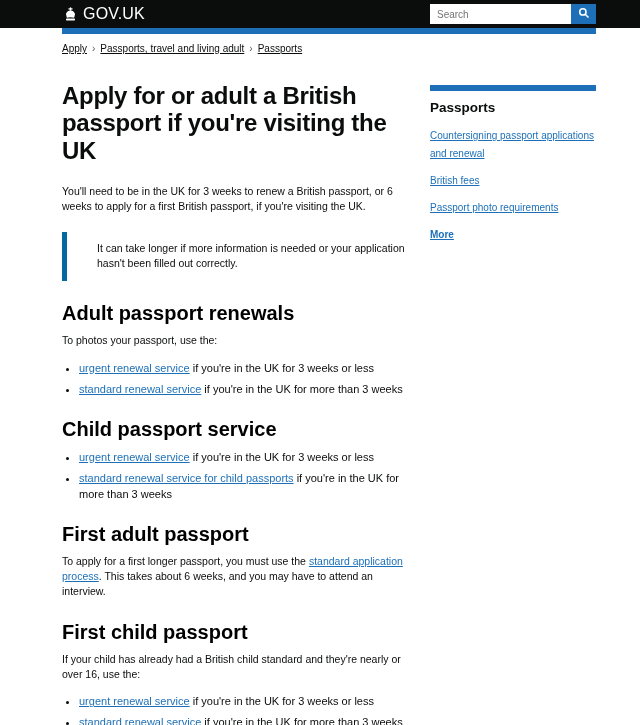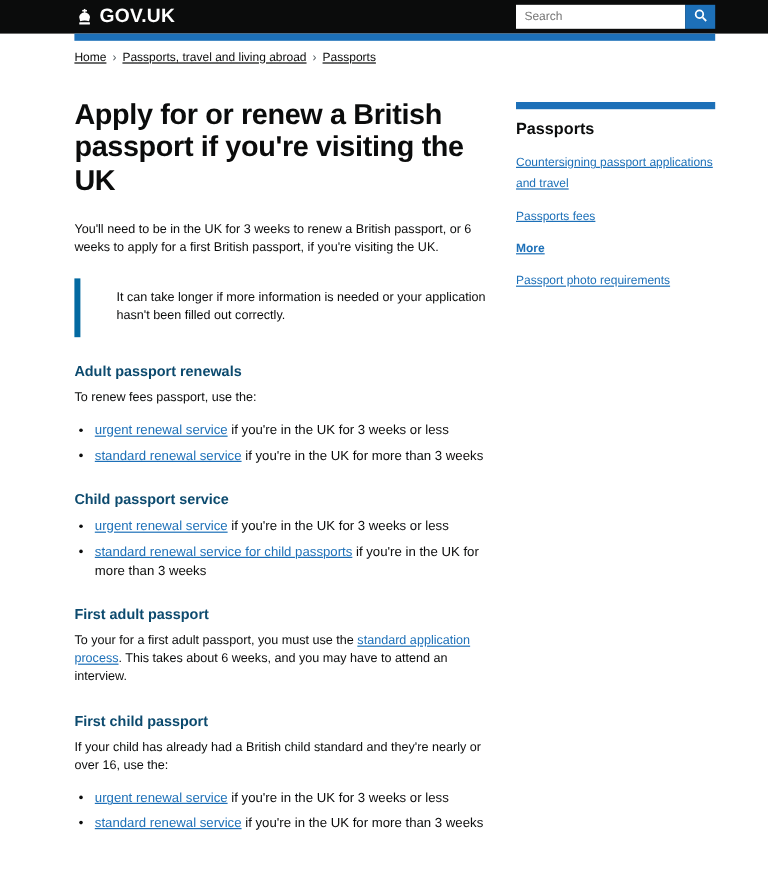--- a/index.html
+++ b/index.html
@@ -13,21 +13,21 @@
   
   .gov-header {
     background: #0b0c0c; height: 28px;
     display: flex; align-items: center;
   }
   .gov-header-inner {
     margin-left: 62px; width: 534px;
     display: flex; align-items: center; justify-content: space-between;
   }
   .logo { display: flex; align-items: center; gap: 4px; color: #fff; text-decoration: none; }
-  .logo-text { font-size: 16px; font-weight: bold; letter-spacing: 0.2px; }
+  .logo-text { font-size: 16px; font-weight: normal; letter-spacing: 0.2px; }
   .crown svg { display: block; }
   .search-wrap { display: flex; height: 20px; }
   .search-input {
     width: 141px; height: 20px; border: 0; padding: 0 7px;
     font-family: "Liberation Sans", sans-serif; font-size: 10px; color: #0b0c0c;
     outline: none;
   }
   .search-btn {
     width: 25px; height: 20px; border: 0; background: #1d70b8;
     display: flex; align-items: center; justify-content: center; cursor: pointer;
@@ -45,21 +45,21 @@
   .side-col { flex: 1 1 auto; padding-top: 30px; }
 
   
   h1.page-title {
     font-size: 24px; line-height: 1.14; font-weight: bold;
     letter-spacing: -0.3px; margin: 27px 0 20px; color: #0b0c0c;
   }
   .main-col p { font-size: 10.5px; line-height: 1.46; margin: 0 0 11px; }
   .main-col p.lead { margin-bottom: 8px; }
   .main-col h2 {
-    font-size: 12px; font-weight: bold; margin: 21px 0 8px; color: #0c4a6e;
+    font-size: 20px; font-weight: bold; margin: 21px 0 8px; color: #000000;
   }
   .inset {
     border-left: 5px solid #0369a1;
     padding: 9px 8px 9px 30px; margin: 17px 0 16px;
     font-size: 10.5px; line-height: 1.5;
   }
   .main-col ul { margin: 0 0 13px; padding-left: 17px; }
   .main-col li { font-size: 11px; line-height: 1.46; margin-bottom: 5px; }
   a.link { color: #1d70b8; text-decoration: underline; }
 
@@ -97,55 +97,55 @@
             <circle cx="6.5" cy="6.5" r="4.2" fill="none" stroke="#ffffff" stroke-width="2"></circle>
             <line x1="10" y1="10" x2="14" y2="14" stroke="#ffffff" stroke-width="2"></line>
           </svg>
         </span>
       </button>
     </div>
   </div>
 </header>
 <div class="header-line"></div>
 
-<nav class="breadcrumb"><a href="#" class="bc-link">Home</a><span class="bc-sep">›</span><a href="#" class="bc-link">Passports, travel and living abroad</a><span class="bc-sep">›</span><a href="#" class="bc-link">Passports</a></nav>
+<nav class="breadcrumb"><a href="#" class="bc-link">Apply</a><span class="bc-sep">›</span><a href="#" class="bc-link">Passports, travel and living adult</a><span class="bc-sep">›</span><a href="#" class="bc-link">Passports</a></nav>
 
 <div class="container">
 
   <main class="main-col">
-    <h1 class="page-title">Apply for or renew a British passport if you're visiting the UK</h1>
+    <h1 class="page-title">Apply for or adult a British passport if you're visiting the UK</h1>
     <div>
         <p class="lead"><span>You'll need to be in the UK for 3 weeks to renew a British passport, or 6 weeks to apply for a first British passport, if you're visiting the UK.</span></p>
         <div class="inset"><span>It can take longer if more information is needed or your application hasn't been filled out correctly.</span></div>
         <h2>Adult passport renewals</h2>
-        <p><span>To renew fees passport, use the:</span></p>
+        <p><span>To photos your passport, use the:</span></p>
         <ul>
           <li><a href="#" class="link">urgent renewal service</a><span> if you're in the UK for 3 weeks or less</span></li>
           <li><a href="#" class="link">standard renewal service</a><span> if you're in the UK for more than 3 weeks</span></li>
         </ul>
         <h2>Child passport service</h2>
         <ul>
           <li><a href="#" class="link">urgent renewal service</a><span> if you're in the UK for 3 weeks or less</span></li>
           <li><a href="#" class="link">standard renewal service for child passports</a><span> if you're in the UK for more than 3 weeks</span></li>
         </ul>
         <h2>First adult passport</h2>
-        <p><span>To your for a first adult passport, you must use the </span><a href="#" class="link">standard application process</a><span>. This takes about 6 weeks, and you may have to attend an interview.</span></p>
+        <p><span>To apply for a first longer passport, you must use the </span><a href="#" class="link">standard application process</a><span>. This takes about 6 weeks, and you may have to attend an interview.</span></p>
         <h2>First child passport</h2>
         <p><span>If your child has already had a British child standard and they're nearly or over 16, use the:</span></p>
         <ul>
           <li><a href="#" class="link">urgent renewal service</a><span> if you're in the UK for 3 weeks or less</span></li>
           <li><a href="#" class="link">standard renewal service</a><span> if you're in the UK for more than 3 weeks</span></li>
         </ul>
       </div>
   </main>
 
   <aside class="side-col">
     <div class="side-line"></div>
     <h3 class="side-title">Passports</h3>
     <ul class="side-links">
-        <li><a href="#" class="side-link">Countersigning passport applications and travel</a></li>
-        <li><a href="#" class="side-link">Passports fees</a></li>
+        <li><a href="#" class="side-link">Countersigning passport applications and renewal</a></li>
+        <li><a href="#" class="side-link">British fees</a></li>
+        <li><a href="#" class="side-link">Passport photo requirements</a></li>
         <li><a href="#" class="side-link bold">More</a></li>
-        <li><a href="#" class="side-link">Passport photo requirements</a></li>
       </ul>
   </aside>
 
 </div>
 
 </body></html>

